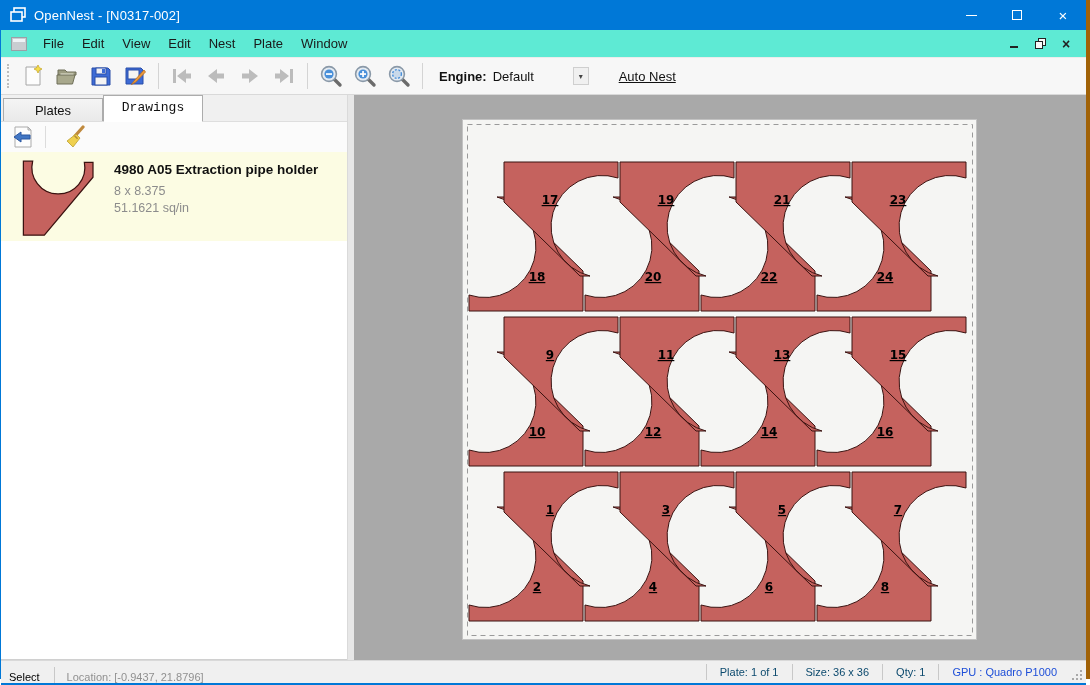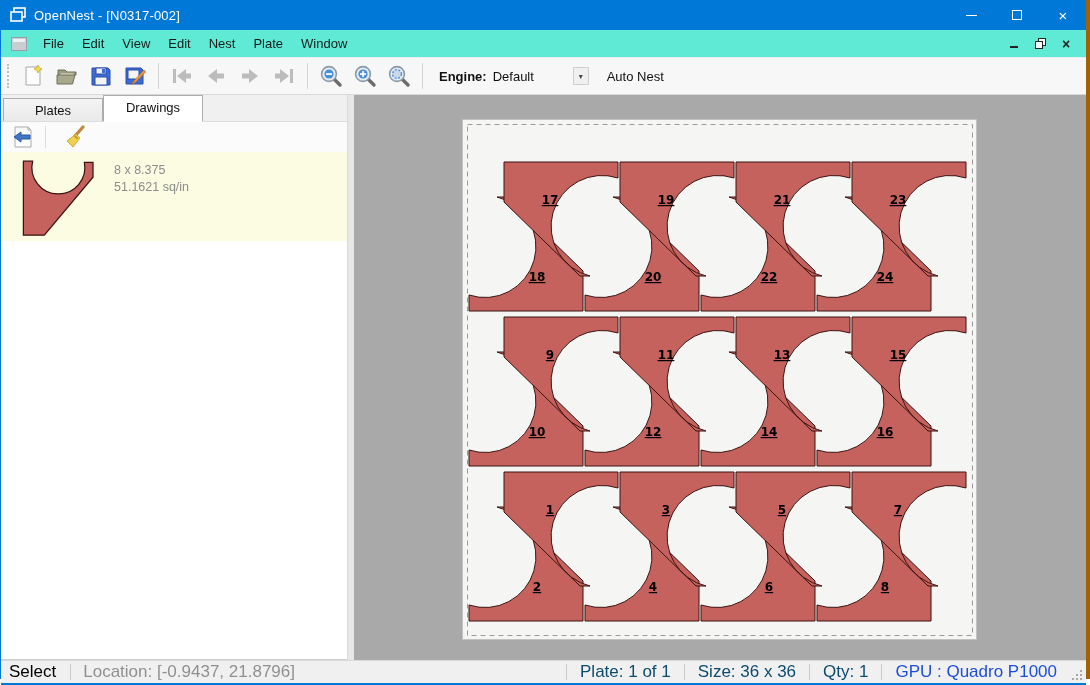--- a/index.html
+++ b/index.html
@@ -35,54 +35,54 @@
 
   
   .toolbar { height:37px; background:#F7F7F7; border-bottom:1px solid #D9D9D9; display:flex; align-items:center; }
   .tb-grip { width:3px; height:24px; border-left:2px dotted #BDBDBD; margin:0 6px 0 6px; }
   .tb-btn { width:30px; height:30px; display:flex; align-items:center; justify-content:center; margin:0 2px; }
   .tb-sep { width:1px; height:26px; background:#D4D4D4; margin:0 6px; }
   .tb-label { font-weight:700; margin:0 6px 0 10px; }
   .tb-combo-value { width:72px; }
   .tb-drop-btn { width:16px; height:18px; margin-left:8px; display:flex; align-items:center; justify-content:center;
                  background:#F0F0F0; border:1px solid #CFCFCF; font-size:8px; color:#444; }
-  .tb-text-btn { margin-left:12px; padding:4px 6px; }
+  .tb-text-btn { margin-left:24px; padding:4px 6px;text-decoration:underline; }
 
   
   .content { position:relative; height:565px; display:flex; }
   .left-panel { width:346px; background:#fff; display:flex; flex-direction:column; border-bottom:1px solid #D0D0D0; }
   .splitter { width:7px; background:#E7E7E7; border-left:1px solid #DADADA; }
   .canvas { position:relative; flex:1; background:#A9A9A9; overflow:hidden; }
 
   
   .tabstrip { height:27px; background:#F0F0F0; display:flex; align-items:flex-end; border-bottom:1px solid #DEDEDE; }
   .tab { width:100px; text-align:center; padding:4px 0 5px; border:1px solid #ACACAC; }
   .tab.inactive { height:23px; background:linear-gradient(#F4F4F4,#E9E9E9); margin-left:2px; border-bottom:none; }
-  .tab.active { height:27px; background:#fff; border-bottom:1px solid #fff; margin-bottom:-1px; position:relative; }
+  .tab.active { height:27px; background:#fff; border-bottom:1px solid #fff; margin-bottom:-1px; position:relative;font-family:Liberation Mono, monospace; }
 
   
   .panel-tools { height:30px; background:#FBFBFB; display:flex; align-items:center; }
   .pt-btn { width:28px; height:26px; display:flex; align-items:center; justify-content:center; margin-left:8px; }
   .pt-sep { width:1px; height:22px; background:#DCDCDC; margin:0 8px; }
 
   
   .drawing-item { background:#FCFCE3; height:89px; display:flex; padding:8px 0 0 20px; }
   .thumb { width:75px; height:77px; flex:0 0 auto; }
   .item-texts { margin-left:18px; padding-top:2px; }
   .item-title { font-weight:700; font-size:13.5px; margin-bottom:6px; }
   .item-meta { color:#8C8C8C; font-size:12.5px; line-height:17px; }
   .panel-rest { flex:1; background:#fff; }
 
   
   .plate { position:absolute; left:108px; top:24px; width:515px; height:521px; background:#F5F5F3;
            border:1px solid #C2C2C2; }
   .plate svg { position:absolute; left:0; top:0; }
 
   
-  .statusbar { height:23px; background:#F0F0F0; border-top:1px solid #D9D9D9; display:flex; align-items:center; font-size:17px; }
+  .statusbar { height:23px; background:#F0F0F0; border-top:1px solid #D9D9D9; display:flex; align-items:flex-end; font-size:11px; }
   .sb-sep { width:1px; height:16px; background:#C8C8C8; }
   .sb-mode { padding:0 14px 0 8px; color:#000; }
   .sb-location { padding:0 12px; color:#909090; }
   .sb-right { margin-left:auto; display:flex; align-items:center; height:100%; }
   .sb-item { padding:0 13px; color:#0c4a6e; }
   .sb-gpu { color:#1d4ed8; }
   .sb-grip { width:14px; height:14px; margin:6px 2px 0 0; }
   .blue-base { height:2px; background:#0078D7; }
 </style>
 </head>
@@ -253,20 +253,21 @@
             <path d="M10.6 10.8 l3 3" stroke="#B98F35" stroke-width="1.6"></path>
           </svg>
         </div>
       </div>
 
       <div class="drawing-item">
         <svg class="thumb" viewBox="-2 -2 118 125">
             <path d="M 0 0 L 15 0 A 43 43 0 1 0 99 2 L 113 2 L 113 26 L 34 120 L 0 120 Z" fill="#C5625E" stroke="#3A1210" stroke-width="2"></path>
           </svg>
         <div class="item-texts">
+          <div class="item-title">4980 A05 Extraction pipe holder</div>
           <div class="item-meta">8 x 8.375</div>
           <div class="item-meta">51.1621 sq/in</div>
         </div>
       </div>
 
       <div class="panel-rest"></div>
     </div>
 
     <div class="splitter"></div>
 

